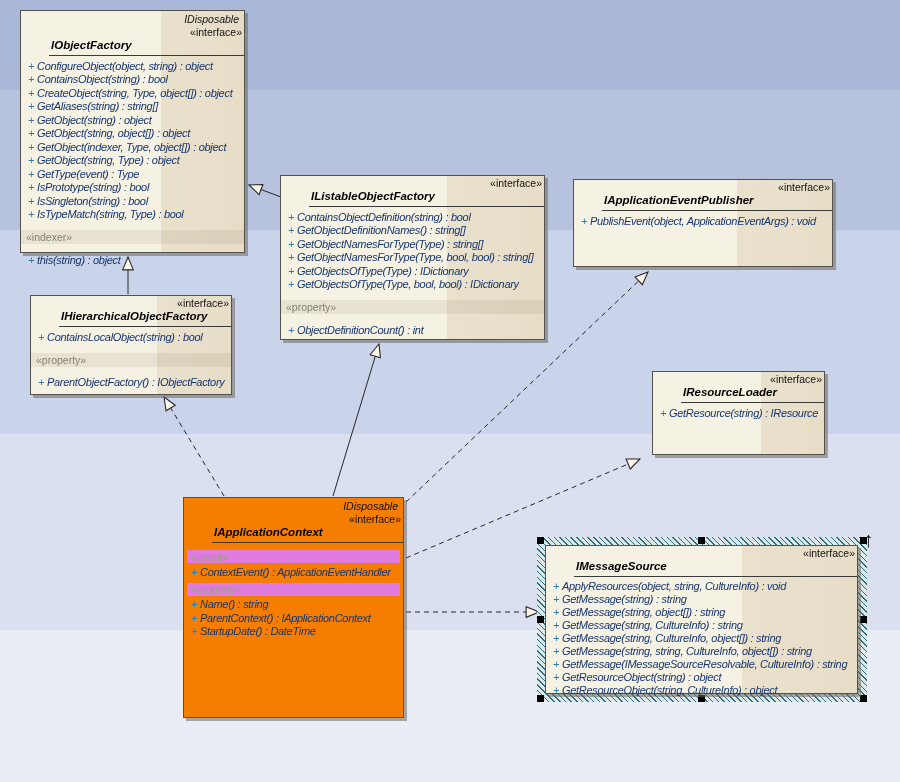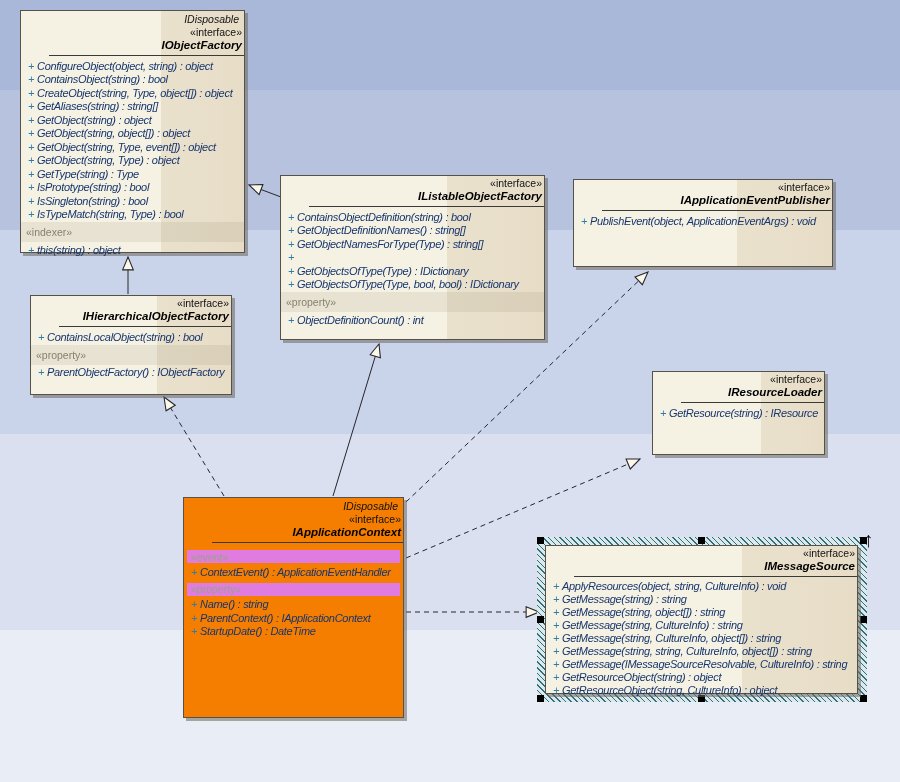--- a/index.html
+++ b/index.html
@@ -23,27 +23,27 @@
     background:linear-gradient(90deg,#f5f1e3 0%,#f5f1e3 63%,#eae1cd 63%,#e7ddc7 100%);
     border:1px solid #55514b;
     box-shadow:3px 3px 0 rgba(108,104,94,0.55);
     color:#111;
   }
   .uml-box.orange { background:#f57d00; }
 
   .hdr { border-bottom:1px solid #3a3a38; padding:1px 2px 2px 2px;margin-left:28px; }
   .anno { text-align:right; font-style:italic; font-size:10.5px; color:#111; height:14px; line-height:14px; padding-right:3px; }
   .stereo { text-align:right; font-size:10.5px; color:#111; height:12px; line-height:12px; }
-  .cname { text-align:right; font-weight:bold; font-style:italic; font-size:11.5px; color:#000; height:15px; line-height:15px; }
+  .cname { text-align:left; font-weight:bold; font-style:italic; font-size:11.5px; color:#000; height:15px; line-height:15px; }
 
   .body { padding-top:3px; overflow:hidden; }
   .row { height:13.5px; display:flex; align-items:center; white-space:nowrap; }
   .row .vis { flex:none; width:16px; padding-left:7px; color:#2e7ca8; font-style:italic; font-size:11px; }
   .row .mtext { color:#17366e; font-style:italic; font-size:11px; letter-spacing:-0.3px;text-align:center; }
-  .row.group { background:rgba(105,95,70,0.10); color:#85826f; font-size:10.5px; padding-left:5px; height:20px; margin:1px 0; }
+  .row.group { background:rgba(105,95,70,0.10); color:#85826f; font-size:10.5px; padding-left:5px; height:14px; margin:9px 0; }
   .row.group-accent { background:#e07ce0; color:#98a383; font-size:10.5px; padding-left:4px; height:13px; margin:4px 3px 2px 3px; }
   .box-message-source .row { height:12.9px; }
 
   .sel-frame {
     position:absolute; left:537px; top:537px; width:330px; height:165px; z-index:2;
     background:repeating-linear-gradient(45deg,#2f7080 0px,#2f7080 1px,#dde8ea 1px,#dde8ea 4px);
   }
   .handle { position:absolute; width:7px; height:7px; background:#000; }
   .h-tl{left:0;top:0} .h-tm{left:calc(50% - 4px);top:0} .h-tr{right:0;top:0}
   .h-ml{left:0;top:calc(50% - 4px)} .h-mr{right:0;top:calc(50% - 4px)}
@@ -95,29 +95,29 @@
       <div class="row member">
         <span class="vis">+</span>
         <span class="mtext">GetObject(string) : object</span>
       </div>
       <div class="row member">
         <span class="vis">+</span>
         <span class="mtext">GetObject(string, object[]) : object</span>
       </div>
       <div class="row member">
         <span class="vis">+</span>
-        <span class="mtext">GetObject(string, Type, event[]) : object</span>
+        <span class="mtext">GetObject(indexer, Type, object[]) : object</span>
       </div>
       <div class="row member">
         <span class="vis">+</span>
         <span class="mtext">GetObject(string, Type) : object</span>
       </div>
       <div class="row member">
         <span class="vis">+</span>
-        <span class="mtext">GetType(string) : Type</span>
+        <span class="mtext">GetType(event) : Type</span>
       </div>
       <div class="row member">
         <span class="vis">+</span>
         <span class="mtext">IsPrototype(string) : bool</span>
       </div>
       <div class="row member">
         <span class="vis">+</span>
         <span class="mtext">IsSingleton(string) : bool</span>
       </div>
       <div class="row member">
@@ -145,20 +145,21 @@
       <div class="row member">
         <span class="vis">+</span>
         <span class="mtext">GetObjectDefinitionNames() : string[]</span>
       </div>
       <div class="row member">
         <span class="vis">+</span>
         <span class="mtext">GetObjectNamesForType(Type) : string[]</span>
       </div>
       <div class="row member">
         <span class="vis">+</span>
+        <span class="mtext">GetObjectNamesForType(Type, bool, bool) : string[]</span>
       </div>
       <div class="row member">
         <span class="vis">+</span>
         <span class="mtext">GetObjectsOfType(Type) : IDictionary</span>
       </div>
       <div class="row member">
         <span class="vis">+</span>
         <span class="mtext">GetObjectsOfType(Type, bool, bool) : IDictionary</span>
       </div>
       <div class="row group">«property»</div>

